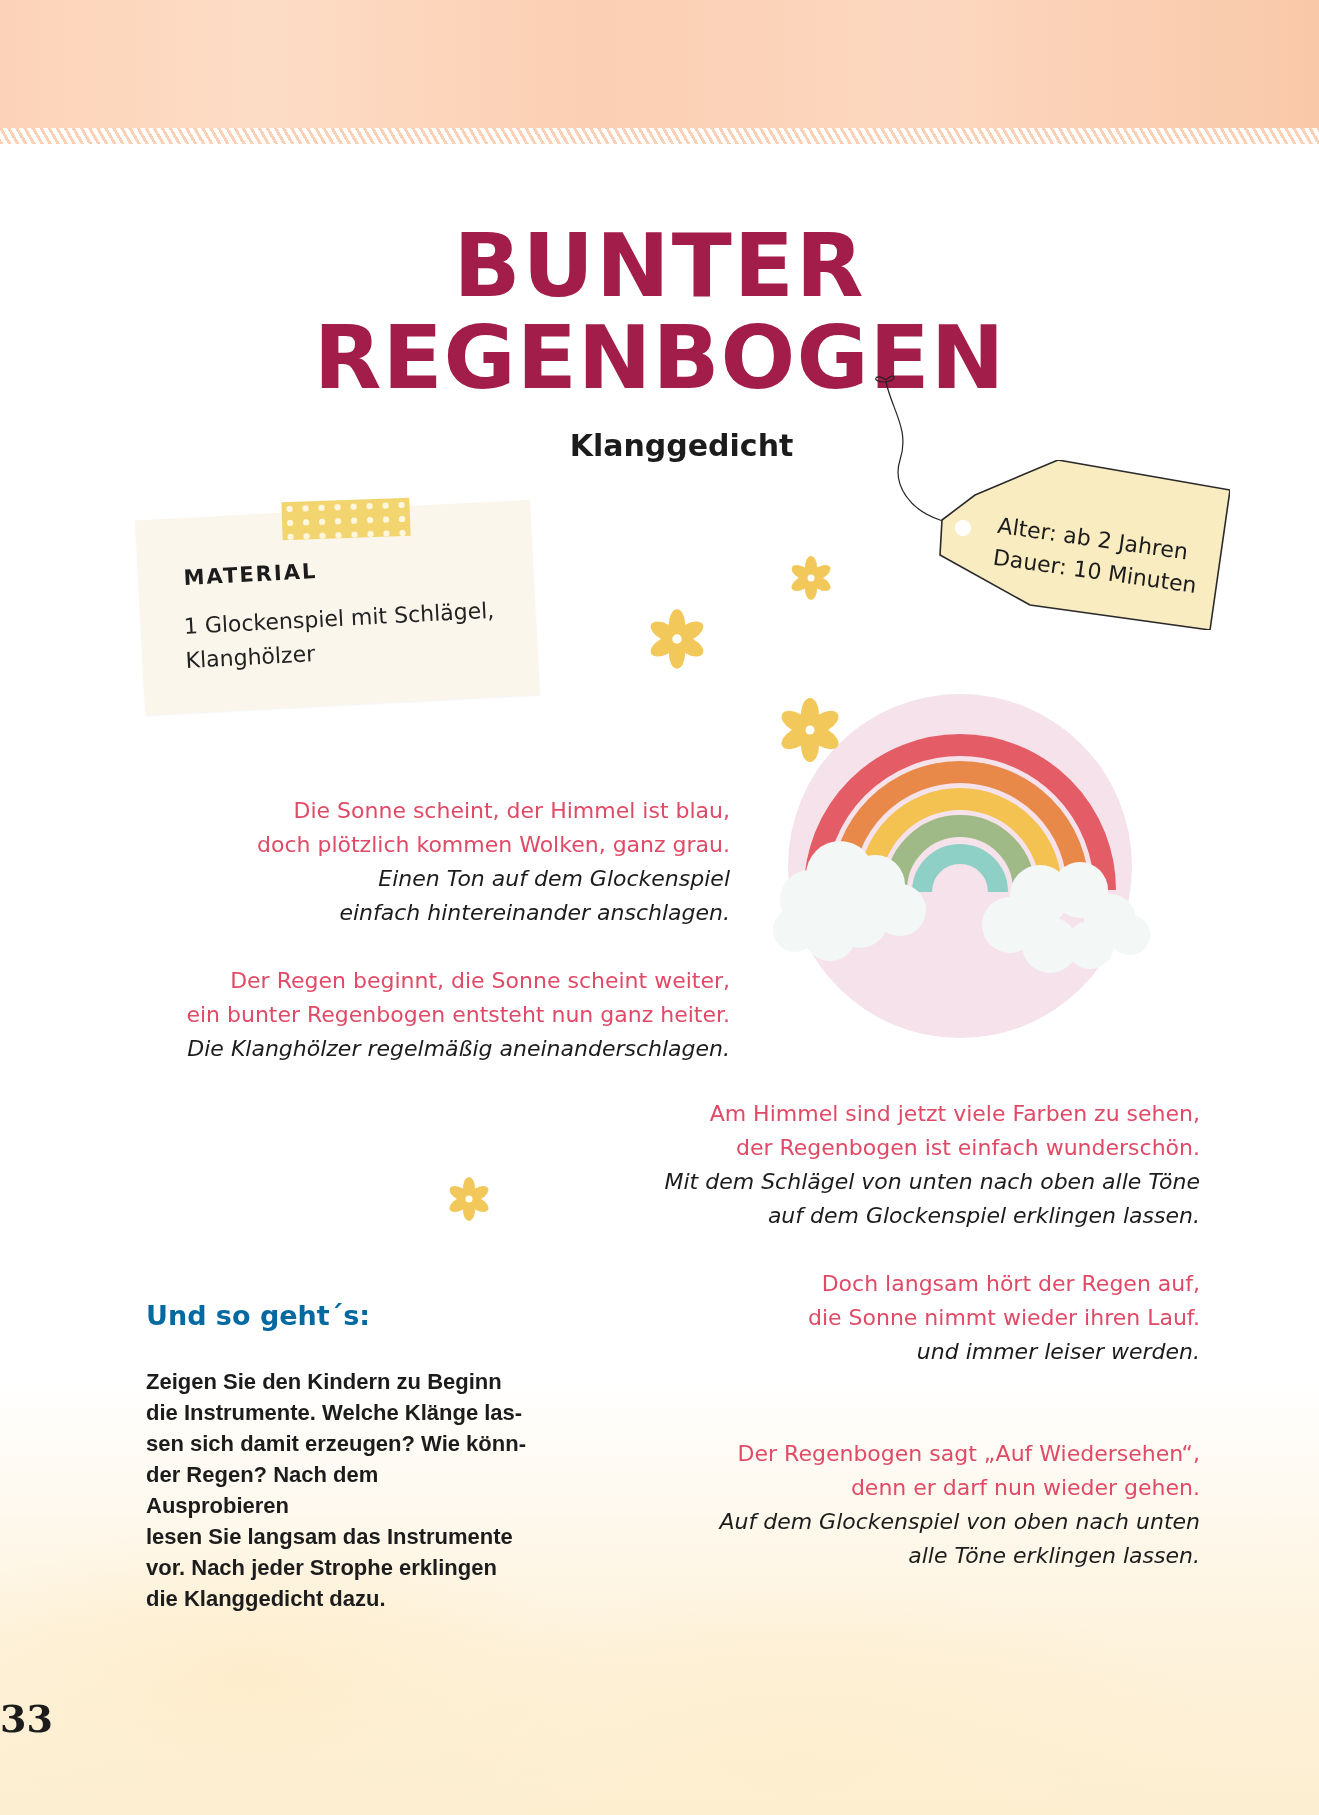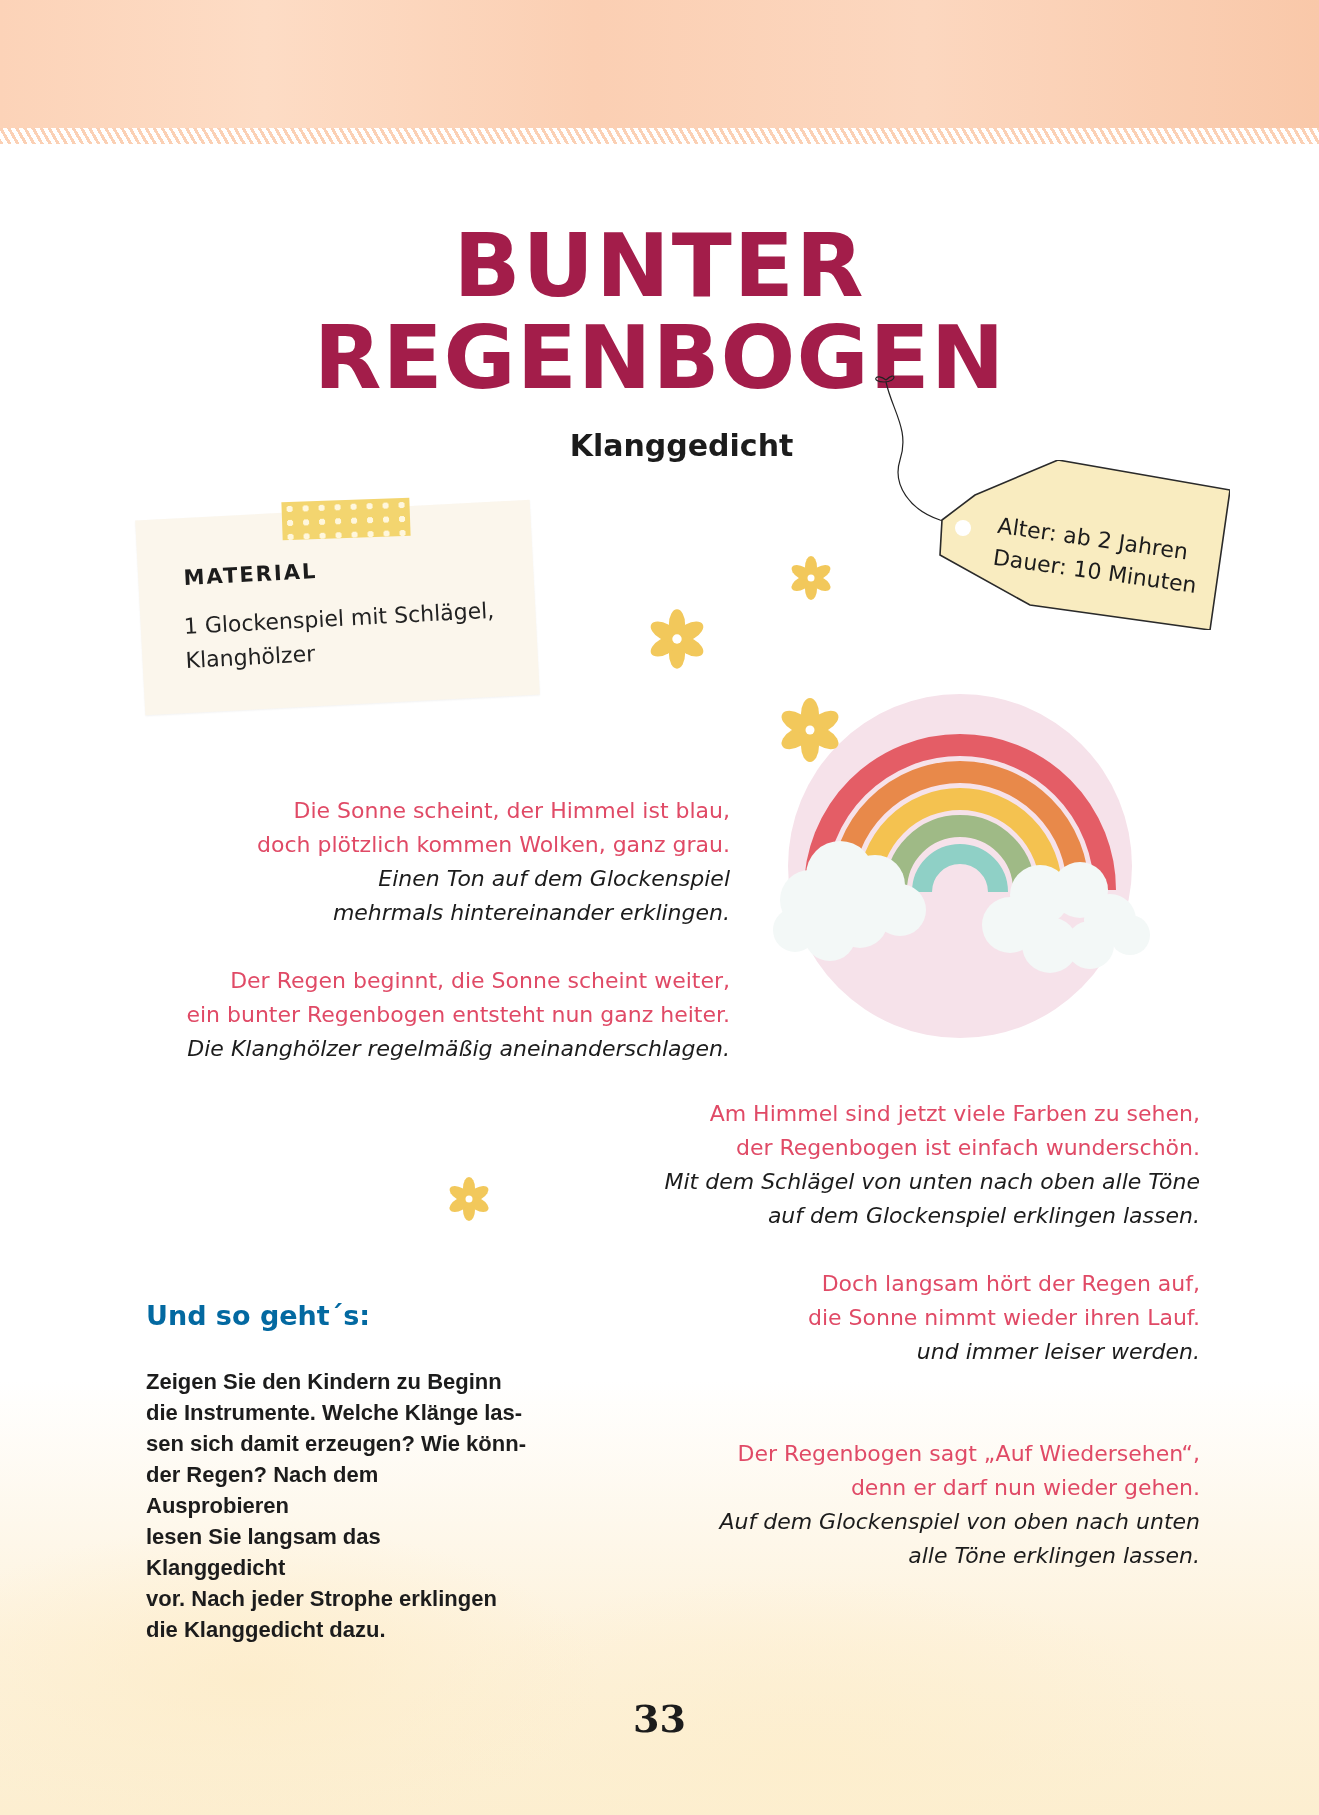--- a/index.html
+++ b/index.html
@@ -69,21 +69,21 @@
   .stanza div { white-space: nowrap; }
 
   .howto-title {
     position: absolute; left: 146px; top: 1300px; font-size: 27px; font-weight: 600; color: #0369a1;
   }
   .howto-body {
     position: absolute; left: 146px; top: 1366px; width: 380px; font-family: "Liberation Sans", sans-serif;
     font-size: 22px; line-height: 31px; color: #1c1c1c; font-weight: bold;
   }
   .page-number {
-    position: absolute; left: 0; width: 1319px; top: 1696px; text-align: center;
+    position: absolute; left: 0; width: 1319px; top: 1696px; text-align: left;
     font-family: "DejaVu Serif", serif; font-weight: bold; font-size: 38px; color: #1c1c1c;
   }
   .flower { position: absolute; }
   .illustration { position: absolute; left: 770px; top: 680px; width: 380px; height: 360px; }
 </style>
 </head>
 <body>
 
 <div class="top-band"></div>
 <div class="top-fringe"></div>
@@ -186,21 +186,21 @@
         <ellipse rx="9" ry="16" cy="-16" transform="rotate(300)"></ellipse>
       </g>
     <circle r="4.5" fill="#fff"></circle>
   </g>
 </svg>
 
 <div class="stanza" style="left:130px;top:794px;width:600px;">
   <div class="red">Die Sonne scheint, der Himmel ist blau,</div>
   <div class="red">doch plötzlich kommen Wolken, ganz grau.</div>
   <div class="black">Einen Ton auf dem Glockenspiel</div>
-  <div class="black">mehrmals hintereinander erklingen.</div>
+  <div class="black">einfach hintereinander anschlagen.</div>
 </div>
 <div class="stanza" style="left:130px;top:964px;width:600px;">
   <div class="red">Der Regen beginnt, die Sonne scheint weiter,</div>
   <div class="red">ein bunter Regenbogen entsteht nun ganz heiter.</div>
   <div class="black">Die Klanghölzer regelmäßig aneinanderschlagen.</div>
 </div>
 <div class="stanza" style="left:600px;top:1097px;width:600px;">
   <div class="red">Am Himmel sind jetzt viele Farben zu sehen,</div>
   <div class="red">der Regenbogen ist einfach wunderschön.</div>
   <div class="black">Mit dem Schlägel von unten nach oben alle Töne</div>
@@ -217,18 +217,18 @@
   <div class="black">Auf dem Glockenspiel von oben nach unten</div>
   <div class="black">alle Töne erklingen lassen.</div>
 </div>
 
 <div class="howto-title">Und so geht´s:</div>
 <div class="howto-body">
   <div>Zeigen Sie den Kindern zu Beginn</div>
   <div>die Instrumente. Welche Klänge las-</div>
   <div>sen sich damit erzeugen? Wie könn-</div>
   <div>der Regen? Nach dem Ausprobieren</div>
-  <div>lesen Sie langsam das Klanggedicht</div>
+  <div>lesen Sie langsam das Instrumente</div>
   <div>vor. Nach jeder Strophe erklingen</div>
   <div>die Klanggedicht dazu.</div>
 </div>
 
 <div class="page-number">33</div>
 
 </body></html>

